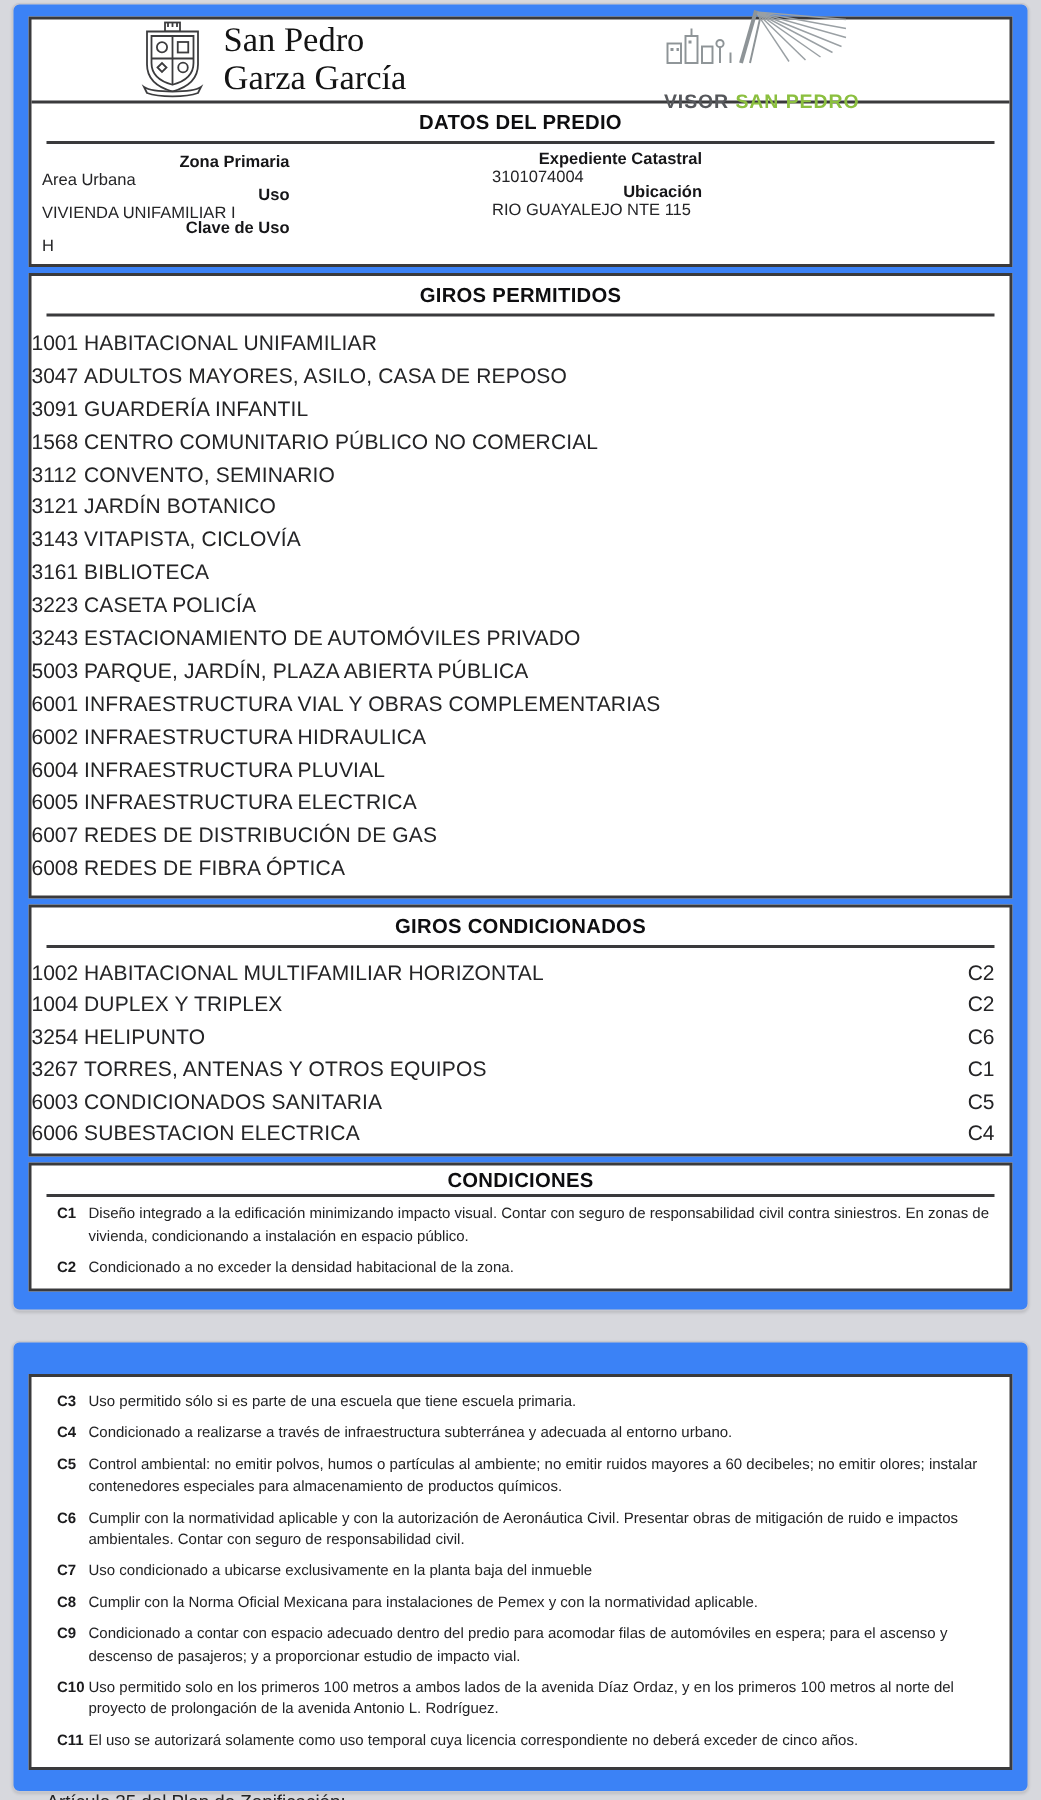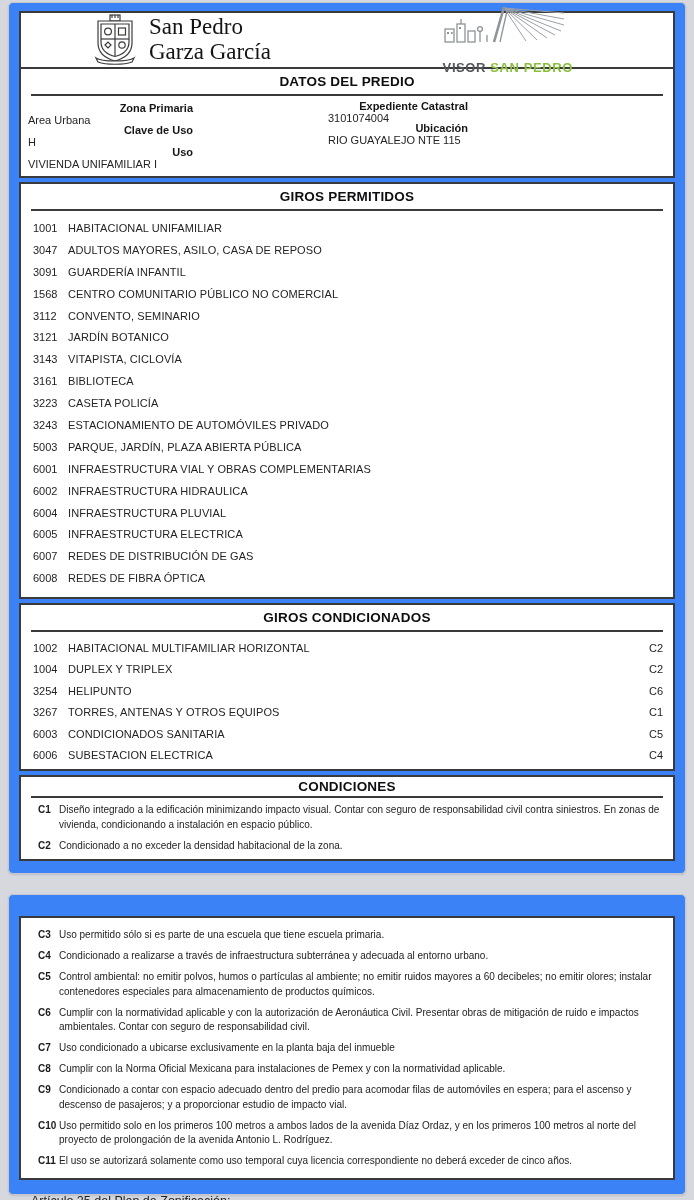--- a/index.html
+++ b/index.html
@@ -50,21 +50,21 @@
   .datos-col.dright { flex:1; margin-top:-2px; }
   .field { display:flex; align-items:baseline; height:22px; font-size:11px;flex-direction:column; }
   .f-label { font-weight:bold; text-align:right; color:#161618; }
   .dleft .f-label { width:165px; }
   .dright .f-label { width:140px; }
   .f-value { margin-left:7px; color:#242426; }
 
   
   .g-rows { padding:6px 0 8px; }
   .g-rows.cond { padding:5px 0 3px; }
-  .g-row { display:flex; align-items:center; height:21.9px; padding-left:12px; font-size:11px; color:#242426; }
+  .g-row { display:flex; align-items:center; height:21.9px; font-size:14px; color:#242426; }
   .g-rows.cond .g-row { height:21.5px; }
   .g-code { width:23px; text-align:right; flex:none; }
   .g-name { margin-left:12px; letter-spacing:.1px; }
   .g-cond { margin-left:auto; margin-right:10px; }
 
   
   .c-rows { padding:5px 0 6px; }
   .c-rows.p2 { padding:10px 0 9px; }
   .c-row { display:flex; align-items:flex-start; padding:0 12px 0 17px; font-size:10px; line-height:14.5px; color:#232325; }
   .c-row + .c-row { margin-top:6.5px; }
@@ -152,26 +152,26 @@
       <div class="sec-title">DATOS DEL PREDIO</div>
       <div class="sec-rule"></div>
 
       <div class="datos-fields">
         <div class="datos-col dleft">
           <div class="field">
               <span class="f-label">Zona Primaria</span>
               <span class="f-value">Area Urbana</span>
             </div>
             <div class="field">
+              <span class="f-label">Uso</span>
+              <span class="f-value">VIVIENDA UNIFAMILIAR I</span>
+            </div>
+            <div class="field">
               <span class="f-label">Clave de Uso</span>
               <span class="f-value">H</span>
-            </div>
-            <div class="field">
-              <span class="f-label">Uso</span>
-              <span class="f-value">VIVIENDA UNIFAMILIAR I</span>
             </div>
         </div>
         <div class="datos-col dright">
           <div class="field">
               <span class="f-label">Expediente Catastral</span>
               <span class="f-value">3101074004</span>
             </div>
             <div class="field">
               <span class="f-label">Ubicación</span>
               <span class="f-value">RIO GUAYALEJO NTE 115</span>

